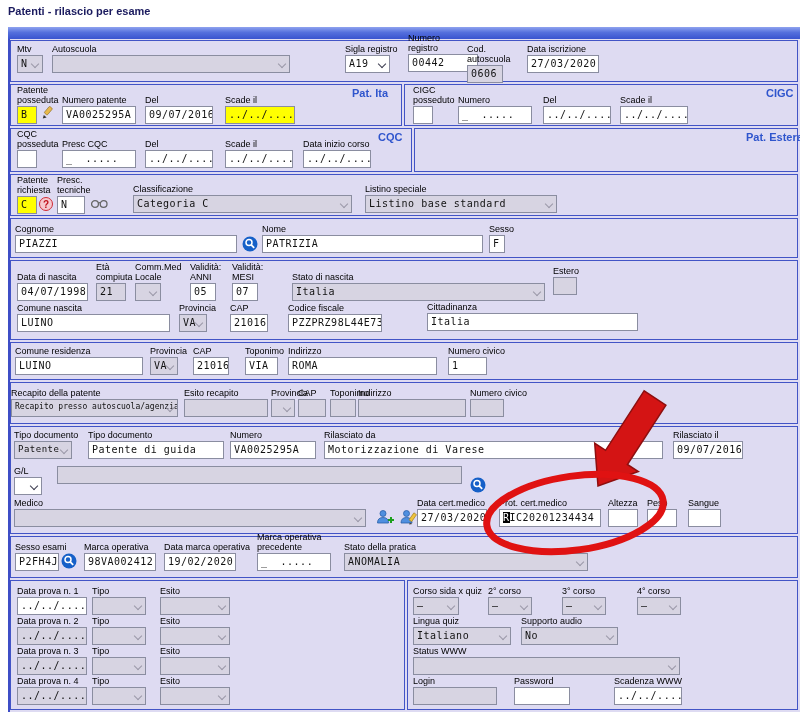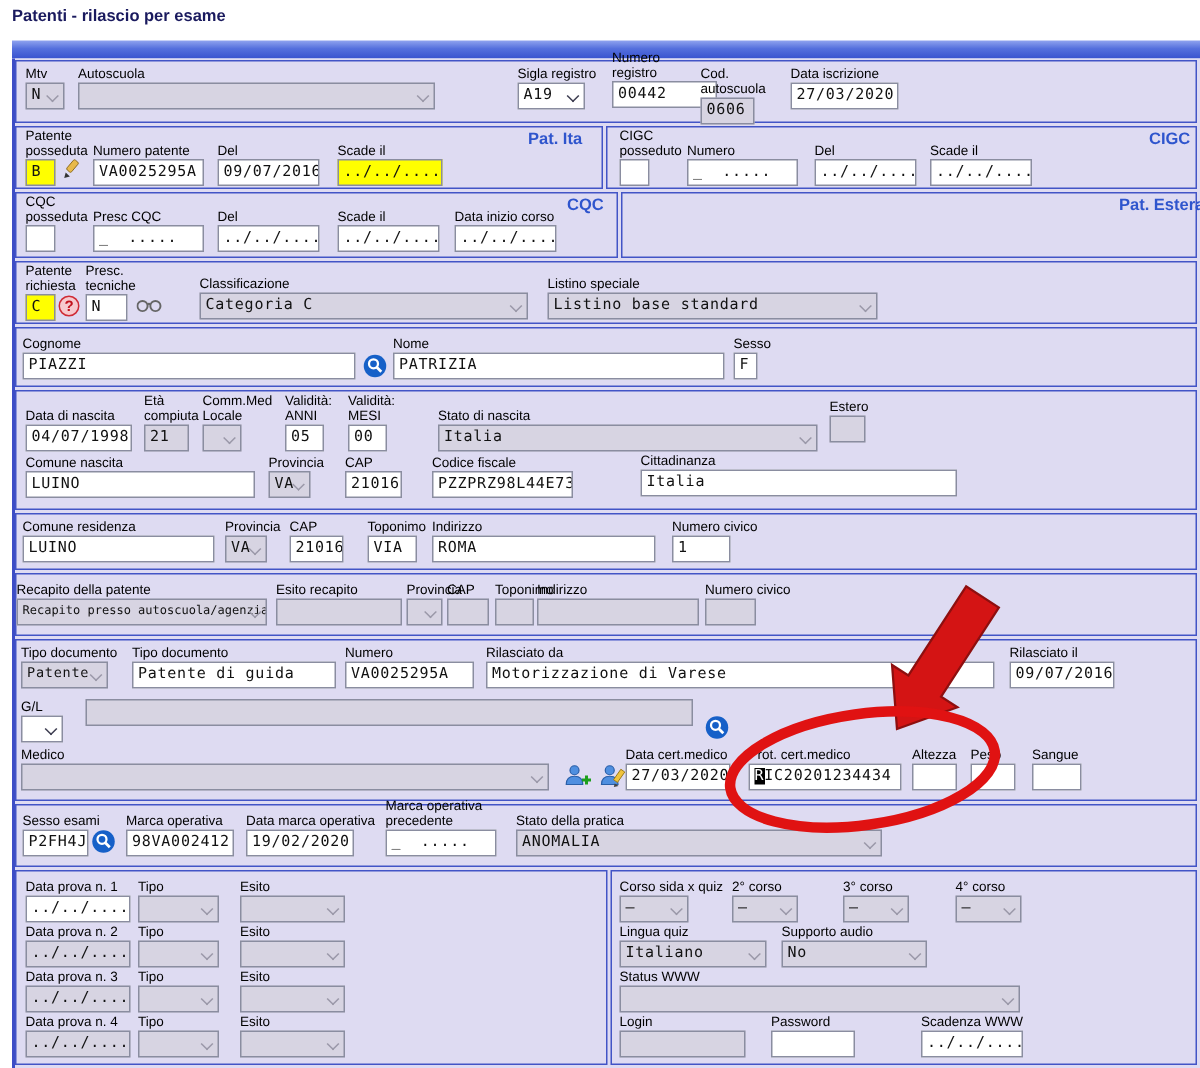--- a/index.html
+++ b/index.html
@@ -145,21 +145,21 @@
         <circle cx="4" cy="5" r="3.4" fill="none" stroke="#666" stroke-width="1.3"></circle>
         <circle cx="12.6" cy="5" r="3.4" fill="none" stroke="#666" stroke-width="1.3"></circle>
         <path d="M7.4 4.2 Q8.3 2.8 9.2 4.2" fill="none" stroke="#666" stroke-width="1.2"></path>
       </svg></span>
   <div class="f" style="left:133px;top:184px">
     <div class="l">Classificazione</div>
     <div class="b dis combo" style="width:219px"><span>Categoria C</span><span class="arr"></span></div>
   </div>
   <div class="f" style="left:365px;top:184px">
     <div class="l">Listino speciale</div>
-    <div class="b dis combo" style="width:220px"><span>Listino base standard</span><span class="arr"></span></div>
+    <div class="b dis combo" style="width:192px"><span>Listino base standard</span><span class="arr"></span></div>
   </div>
 
   <div class="grp" style="left:10px;top:218px;width:788px;height:40px"></div>
   <div class="f" style="left:15px;top:224px">
     <div class="l">Cognome</div>
     <div class="b" style="width:222px">PIAZZI</div>
   </div>
   <span class="icon" style="left:242px;top:236px"><svg width="16" height="16" viewBox="0 0 16 16">
         <circle cx="8" cy="8" r="7.5" fill="#1660c8"></circle>
         <circle cx="7" cy="6.5" r="3" fill="none" stroke="#fff" stroke-width="1.5"></circle>
@@ -186,21 +186,21 @@
   <div class="f" style="left:135px;top:262px;width:52px">
     <div class="l w2">Comm.Med Locale</div>
     <div class="b dis combo" style="width:26px"><span></span><span class="arr"></span></div>
   </div>
   <div class="f" style="left:190px;top:262px;width:44px">
     <div class="l w2">Validità: ANNI</div>
     <div class="b" style="width:26px">05</div>
   </div>
   <div class="f" style="left:232px;top:262px;width:44px">
     <div class="l w2">Validità: MESI</div>
-    <div class="b" style="width:26px">00</div>
+    <div class="b" style="width:26px">07</div>
   </div>
   <div class="f" style="left:292px;top:272px">
     <div class="l">Stato di nascita</div>
     <div class="b dis combo" style="width:253px"><span>Italia</span><span class="arr"></span></div>
   </div>
   <div class="f" style="left:553px;top:266px">
     <div class="l">Estero</div>
     <div class="b dis" style="width:24px"></div>
   </div>
   <div class="f" style="left:17px;top:303px">

